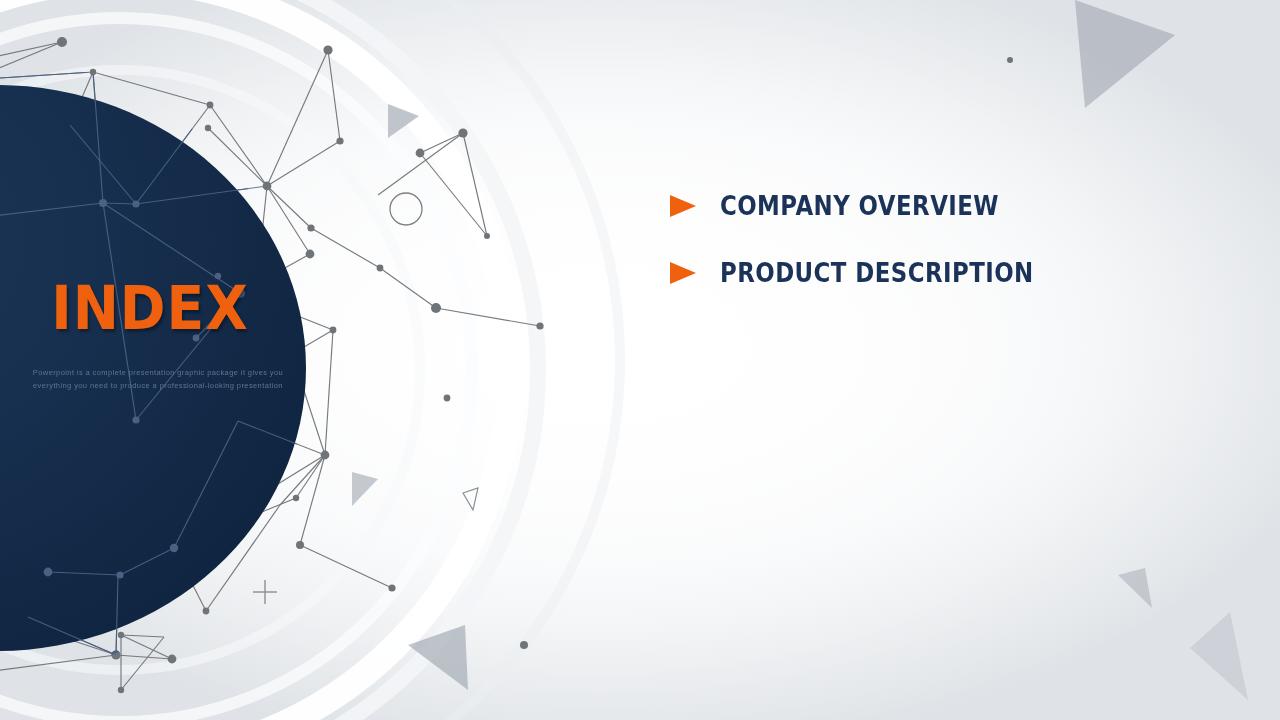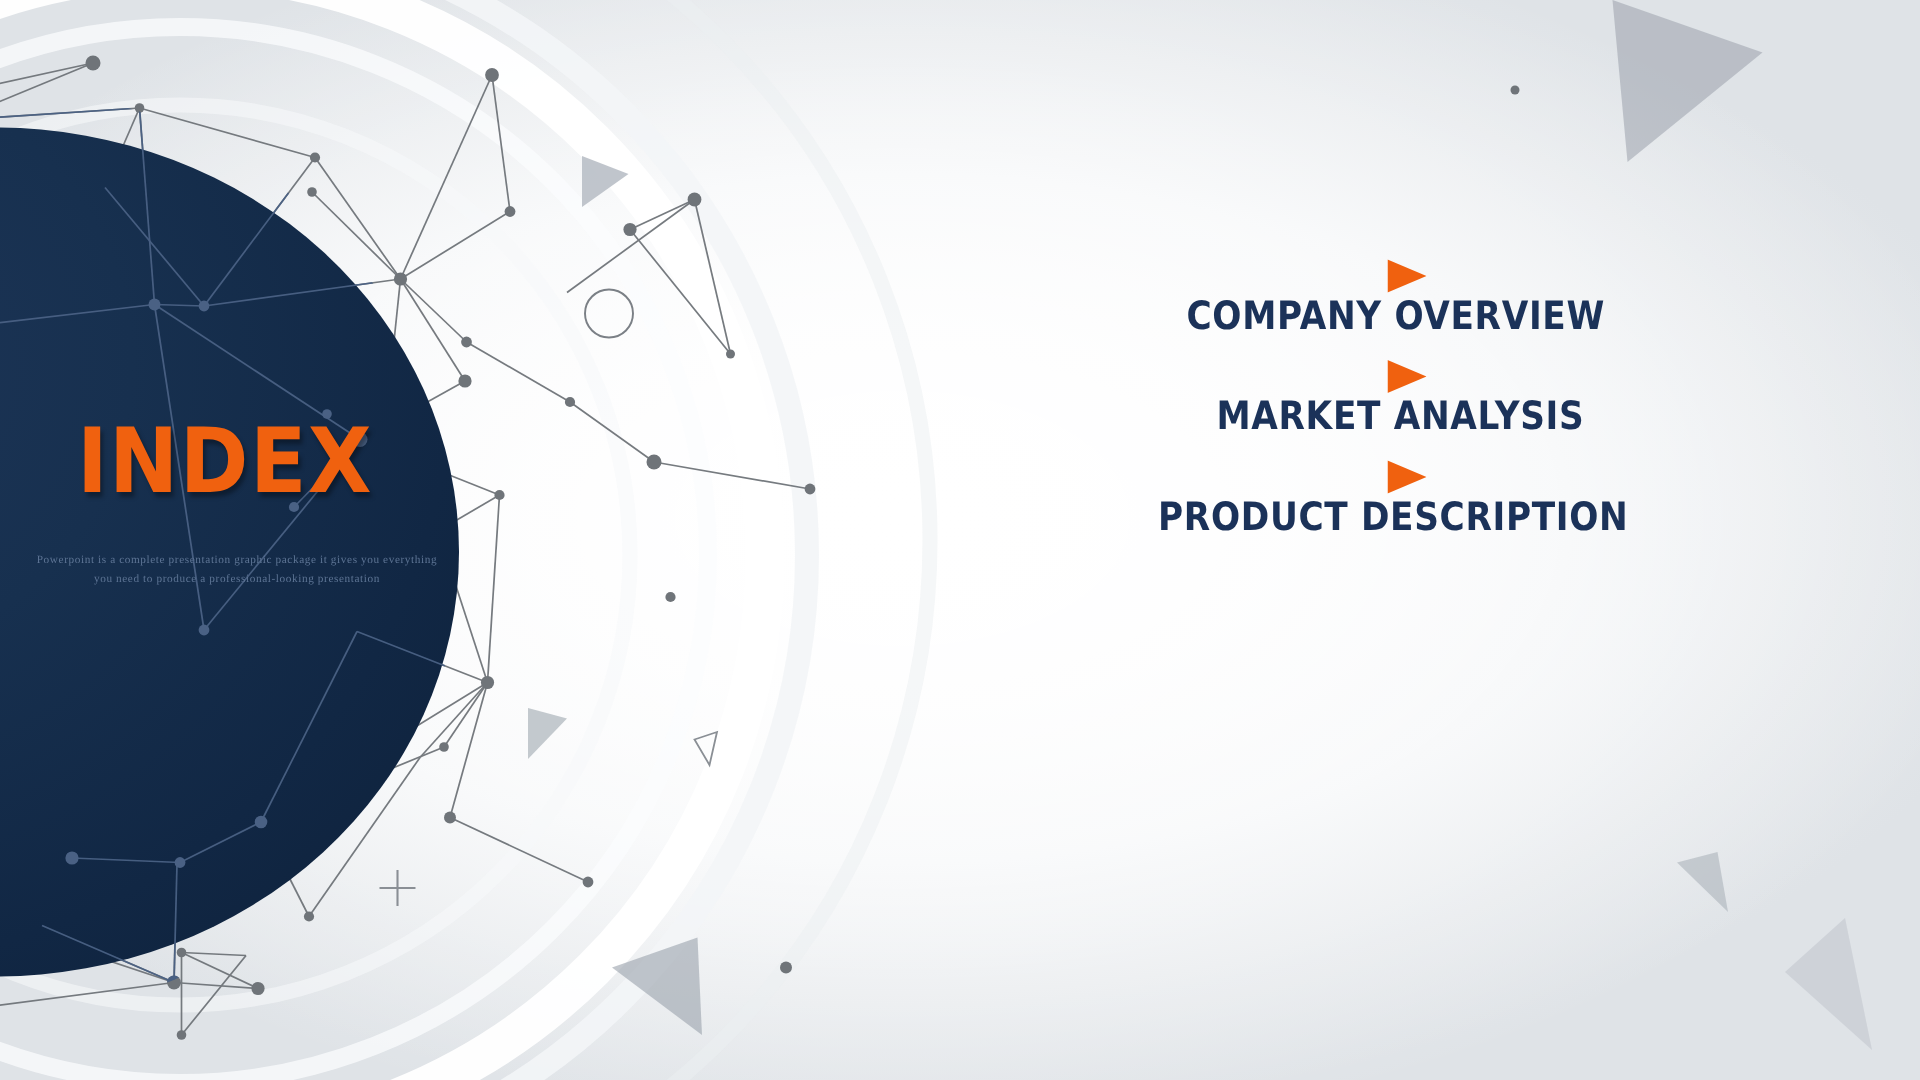--- a/index.html
+++ b/index.html
@@ -50,40 +50,39 @@
     font-weight: bold;
     letter-spacing: 1px;
     color: #F0610F;
     line-height: 1;
     margin: 0;
     transform: scaleX(0.92);
     text-shadow: 2px 3px 3px rgba(0,0,0,0.35);
   }
   .index-sub {
     margin: 28px 2px 0 18px;
-    font-family: Liberation Serif, serif;
+    font-family: Liberation Sans, sans-serif;
     font-size: 7.5px;
     line-height: 1.75;
     letter-spacing: 0.4px;
     color: #5d7494;
     text-align: center;
   }
 
   
   .index-list {
     position: absolute;
     left: 670px;
     top: 172px;
     width: 560px;
   }
   .index-item {
     display: flex;
     align-items: center;
     height: 67px;
-    flex-direction: column;
   }
   .bullet-arrow {
     width: 26px;
     height: 24px;
     flex: 0 0 auto;
     margin-right: 24px;
   }
   .bullet-arrow svg { display: block; }
   .item-label {
     font-family: "DejaVu Sans", sans-serif;
@@ -303,28 +302,20 @@
 
     <div class="index-item">
       <span class="bullet-arrow">
         <svg width="26" height="24" viewBox="0 0 26 24">
             <polygon points="0,1 26,12 0,23" fill="#F0610F"></polygon>
           </svg>
       </span>
       <span class="item-label">COMPANY OVERVIEW</span>
     </div>
 
-    <div class="index-item">
-      <span class="bullet-arrow">
-        <svg width="26" height="24" viewBox="0 0 26 24">
-            <polygon points="0,1 26,12 0,23" fill="#F0610F"></polygon>
-          </svg>
-      </span>
-      <span class="item-label">MARKET ANALYSIS</span>
-    </div>
 
     <div class="index-item">
       <span class="bullet-arrow">
         <svg width="26" height="24" viewBox="0 0 26 24">
             <polygon points="0,1 26,12 0,23" fill="#F0610F"></polygon>
           </svg>
       </span>
       <span class="item-label">PRODUCT DESCRIPTION</span>
     </div>
 

